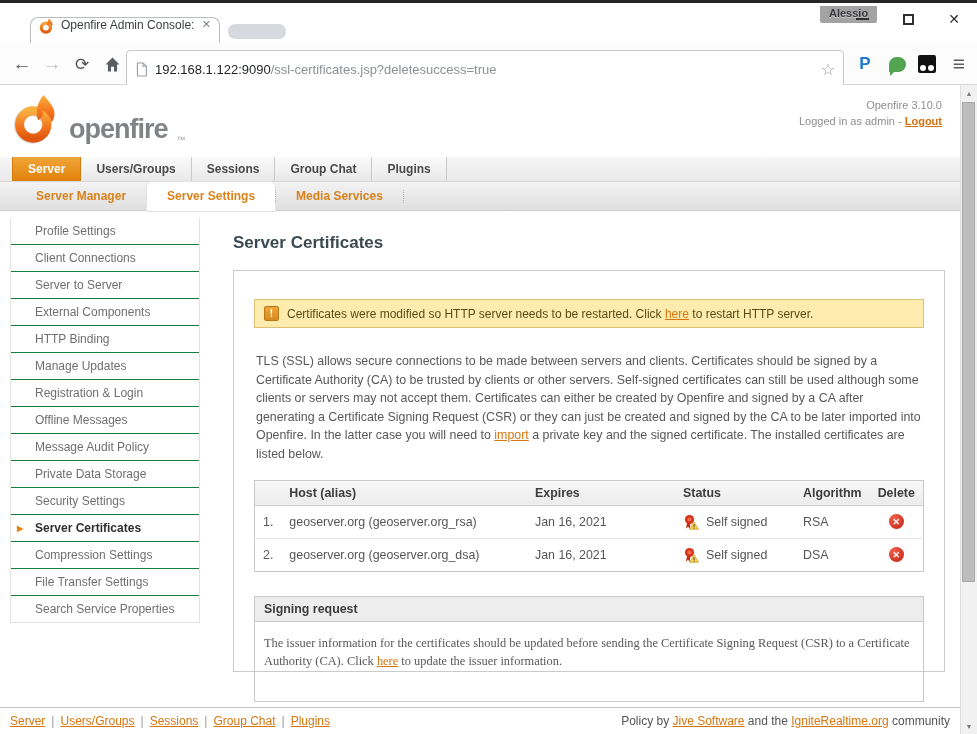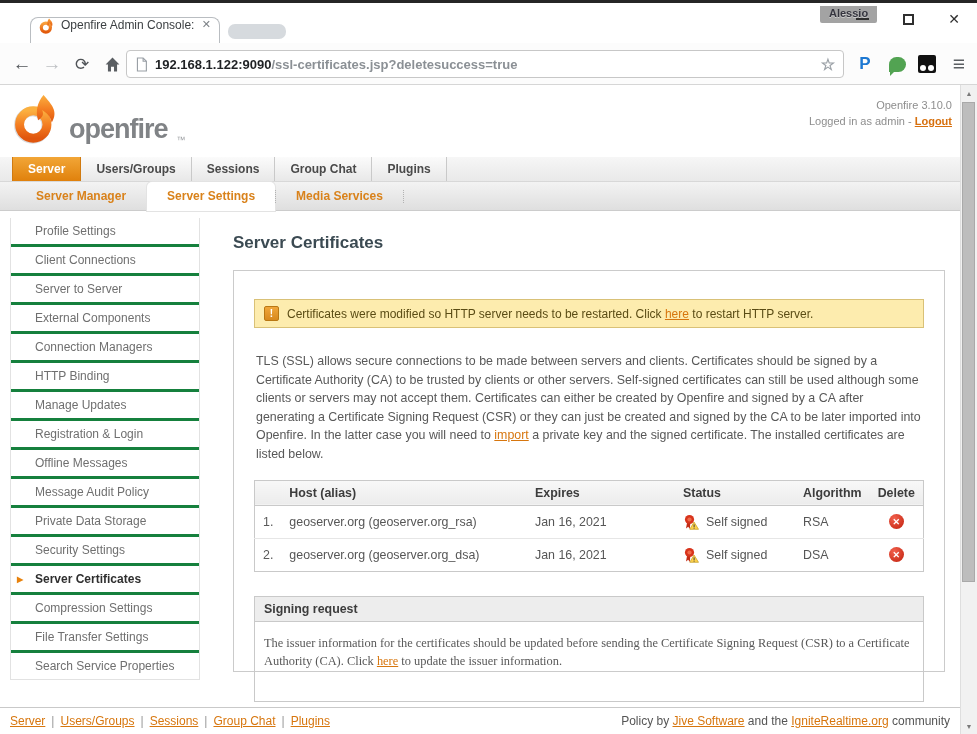--- a/index.html
+++ b/index.html
@@ -27,21 +27,21 @@
   .minbar { width:13px; height:0; border-bottom:2px solid #2f2f2f; display:inline-block; }
 
   .toolbar { position:absolute; top:43px; left:0; right:0; height:42px; background:#fcfcfc; border-bottom:1px solid #d6d6d6; }
   .navico { position:absolute; top:0; height:42px; width:28px; display:flex; align-items:center; justify-content:center;
           font-size:19px; color:#4f5357; cursor:pointer; }
   .navico.back { left:8px; }
   .navico.fwd  { left:38px; color:#bcbfc2; }
   .navico.rel  { left:68px; font-size:17px; }
   .navico.home { left:98px; }
   .addressbar { position:absolute; left:126px; top:7px; width:718px; height:28px; background:#fff;
-          border:1px solid #c7c7c7; border-radius:4px; display:flex; align-items:center; padding:8px 8px; gap:7px;font-weight:bold; }
+          border:1px solid #c7c7c7; border-radius:4px; display:flex; align-items:center; padding:18px 8px; gap:7px; }
   .url { font-size:13px; white-space:nowrap; overflow:hidden; flex:1; }
   .url .host { color:#1f2124; }
   .url .path { color:#8b9095; }
   .star { font-size:16px; color:#9aa0a6; cursor:pointer; }
   .extico { position:absolute; top:0; height:42px; display:flex; align-items:center; justify-content:center; width:26px; cursor:pointer; }
   .ext-p { left:852px; color:#1d78d2; font-weight:bold; font-size:17px; }
   .ext-bubble { left:884px; }
   .bubble { width:17px; height:15px; background:#52a352; border-radius:8px 8px 8px 0; position:relative; }
   .bubble:after { content:""; position:absolute; left:1px; bottom:-4px; border:4px solid transparent; border-top-color:#52a352; border-left-color:#52a352; }
   .ext-box { left:914px; }
@@ -50,40 +50,40 @@
   .blackbox .d1 { left:2px; } .blackbox .d2 { right:2px; }
   .ext-menu { left:946px; color:#5a5e62; font-size:21px; font-weight:bold; }
 
   
   .page { position:absolute; top:85px; left:0; right:17px; bottom:0; background:#fff; }
 
   .masthead { position:absolute; top:0; left:0; right:0; height:72px; background:#fff; }
   .logo { position:absolute; left:12px; top:8px; display:flex; align-items:flex-end; gap:9px; cursor:pointer; }
   .logo-word { font-size:27px; font-weight:bold; color:#808386; letter-spacing:-1px; }
   .logo-tm { font-size:9px; color:#9a9da0; vertical-align:super; }
-  .who { position:absolute; right:8px; top:12px; text-align:right; font-size:11px; color:#8e8e8e; line-height:16px; }
+  .who { position:absolute; right:18px; top:12px; text-align:right; font-size:11px; color:#8e8e8e; line-height:16px; }
   .who a { color:#d7700e; font-weight:bold; text-decoration:underline; cursor:pointer; }
 
   .mainnav { position:absolute; top:72px; left:0; right:0; height:25px; background:linear-gradient(#f6f6f6,#e9e9e9);
           border-bottom:1px solid #d8d8d8; padding-left:12px; display:flex; }
   .mtab { padding:0 15px; line-height:24px; font-size:12px; font-weight:bold; color:#4a4a4a;
           background:linear-gradient(#fbfbfb,#e8e8e8); border-right:1px solid #c9c9c9; cursor:pointer; }
   .mtab:first-child { border-left:1px solid #c9c9c9; }
   .mtab.active { background:linear-gradient(#f2a637,#e0810c); color:#fff; border-color:#d07a10; }
 
   .subnav { position:absolute; top:97px; left:0; right:0; height:29px; background:linear-gradient(#f3f3f3,#dedede);
           box-shadow:inset 0 -1px 0 #cccccc; display:flex; padding-left:16px; }
   .stab { padding:0 20px; line-height:29px; font-size:12px; font-weight:bold; color:#d9821b; cursor:pointer; }
   .stab.active { background:#fff; border-radius:5px 5px 0 0; box-shadow:0 0 0 1px #e3e3e3; }
   .ssep { width:1px; height:13px; border-left:1px dotted #b2b2b2; align-self:center; }
 
   .sidebar { position:absolute; left:10px; top:133px; width:190px; background:#fff;
           border:1px solid #e2e2e2; border-top:none; }
   .sitem { position:relative; padding:6px 6px 6px 24px; font-size:12px; color:#6f6f6f; cursor:pointer;
-          border-bottom:3px solid #15803d; line-height:14px; }
+          border-bottom:1px solid #15803d; line-height:14px; }
   .sitem:last-child { border-bottom:none; }
   .sitem.active { font-weight:bold; color:#2f2f2f; }
   .sarrow { position:absolute; left:6px; top:7px; font-size:8px; color:#e8820c; }
 
   .pagetitle { position:absolute; left:233px; top:148px; font-size:17px; font-weight:bold; color:#3b4a52; }
 
   .panel { position:absolute; left:233px; top:185px; width:712px; height:402px; background:#fff;
           border:1px solid #cbcbcb; padding:14px 20px; }
   .warnbar { margin-top:14px; background:#fdecae; border:1px solid #d9c177; padding:6px 9px;
           display:flex; align-items:center; gap:8px; font-size:12px; color:#5a4c15; }
@@ -223,21 +223,20 @@
       <span class="ssep"></span>
       <div class="stab">Media Services</div>
       <span class="ssep"></span>
     </div>
 
     <div class="sidebar">
       <div class="sitem">Profile Settings</div>
       <div class="sitem">Client Connections</div>
       <div class="sitem">Server to Server</div>
       <div class="sitem">External Components</div>
-      <div class="sitem">Connection Managers</div>
       <div class="sitem">HTTP Binding</div>
       <div class="sitem">Manage Updates</div>
       <div class="sitem">Registration &amp; Login</div>
       <div class="sitem">Offline Messages</div>
       <div class="sitem">Message Audit Policy</div>
       <div class="sitem">Private Data Storage</div>
       <div class="sitem">Security Settings</div>
       <div class="sitem active"><span class="sarrow">▶</span><span>Server Certificates</span></div>
       <div class="sitem">Compression Settings</div>
       <div class="sitem">File Transfer Settings</div>

